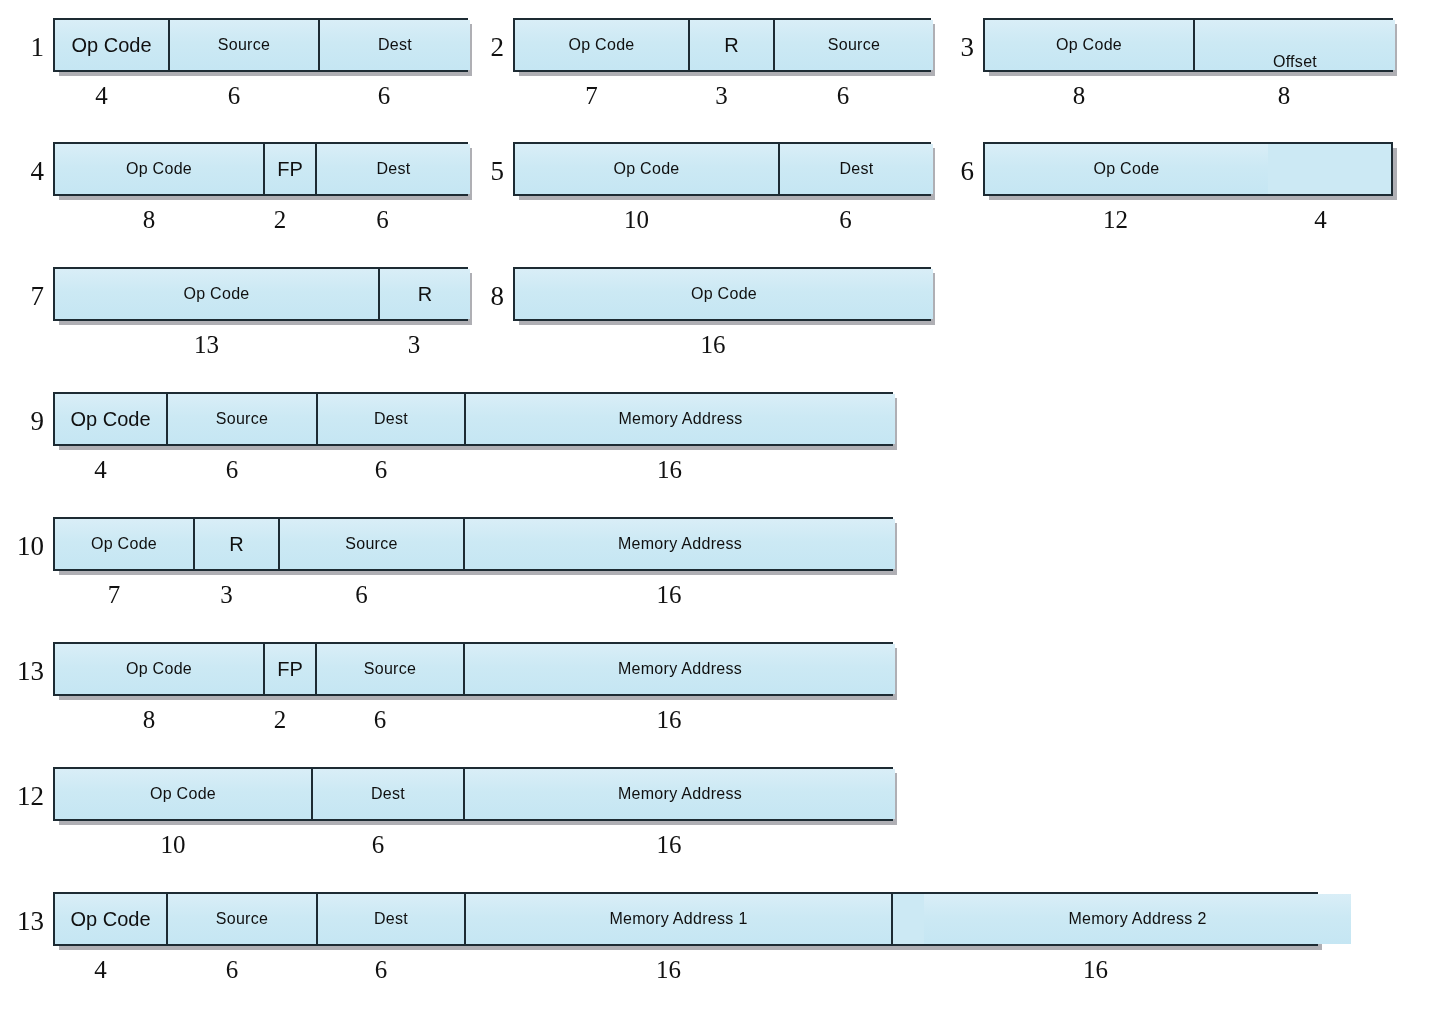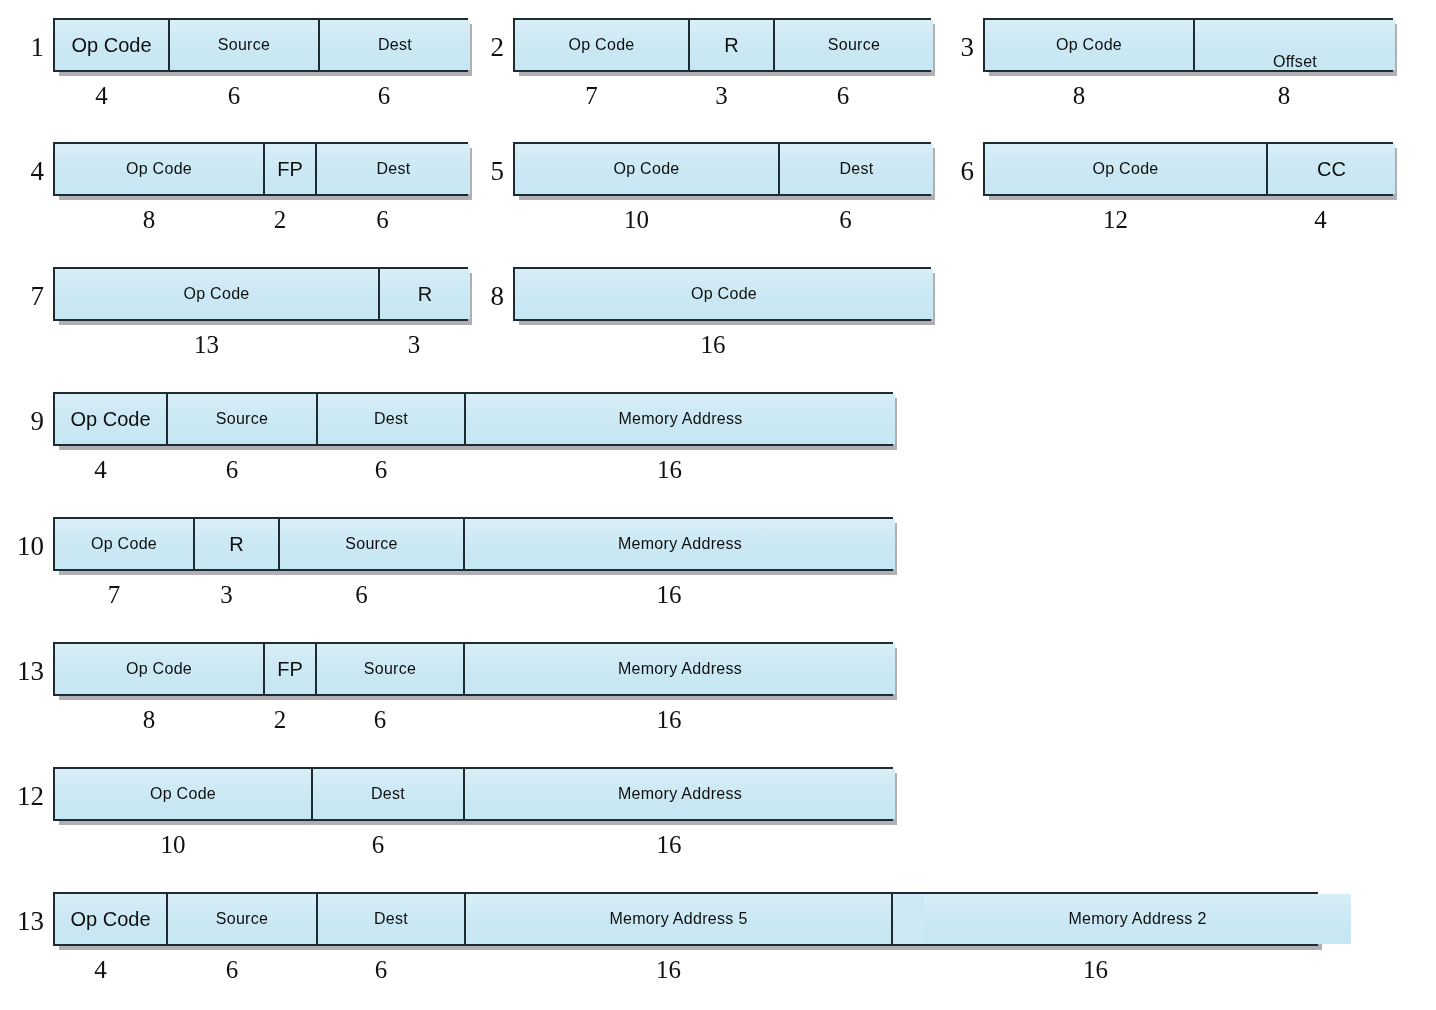--- a/index.html
+++ b/index.html
@@ -229,23 +229,20 @@
         </div>
       </div>
     </div>
     <div class="format-row" style="left: 930px; top: 142px;">
       <div class="row-line">
         <div class="row-index">6</div>
         <div class="bar" style="width: 410px;">
           <div class="field" style="width: 283px; flex: 0 0 283px;">
             <span class="field-label">Op Code</span>
           </div>
-          <div class="field" style="width: 127px; flex: 0 0 127px;">
-            <span class="field-label small">CC</span>
-          </div>
         </div>
       </div>
       <div class="bits-line">
         <div class="bits-cell" style="width: 283px; flex: 0 0 283px;">
           <span class="bits-value">12</span>
         </div>
         <div class="bits-cell" style="width: 127px; flex: 0 0 127px;">
           <span class="bits-value">4</span>
         </div>
       </div>
@@ -419,21 +416,21 @@
           <div class="field" style="width: 113px; flex: 0 0 113px;">
             <span class="field-label small">Op Code</span>
           </div>
           <div class="field" style="width: 150px; flex: 0 0 150px;">
             <span class="field-label">Source</span>
           </div>
           <div class="field" style="width: 148px; flex: 0 0 148px;">
             <span class="field-label">Dest</span>
           </div>
           <div class="field" style="width: 427px; flex: 0 0 427px;">
-            <span class="field-label">Memory Address 5</span>
+            <span class="field-label">Memory Address 1</span>
           </div>
           <div class="field" style="width: 427px; flex: 0 0 427px; margin-left: 31px;">
             <span class="field-label">Memory Address 2</span>
           </div>
         </div>
       </div>
       <div class="bits-line">
         <div class="bits-cell" style="width: 113px; flex: 0 0 113px;">
           <span class="bits-value">4</span>
         </div>

